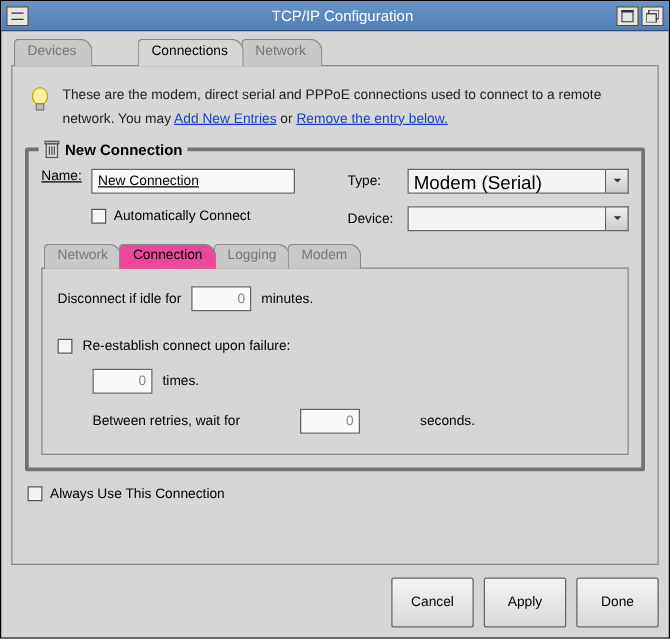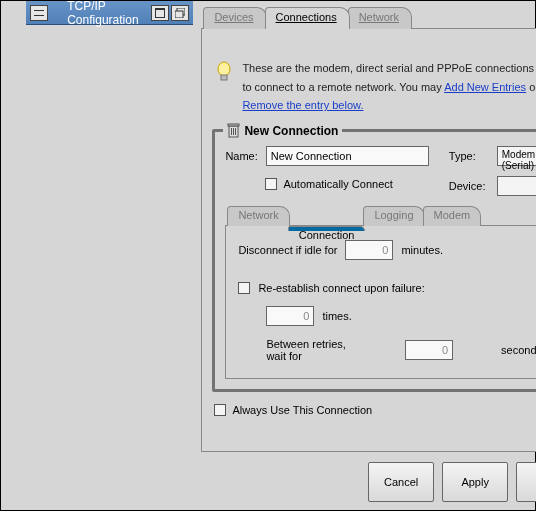--- a/index.html
+++ b/index.html
@@ -1,52 +1,52 @@
 <!DOCTYPE html>
 <html><head>
 <meta charset="utf-8">
 <style>
 * { box-sizing: border-box; margin: 0; padding: 0; }
 body { font-family: "Lucida Grande", Arial, sans-serif; font-size: 11px; color: #000; background: #fff; }
-.window { width: 536px; height: 511px; border: 1px solid #000; background: #d6d6d6; display: flex; flex-direction: row; padding-left: 25px; }
+.window { width: 536px; height: 511px; border: 1px solid #000; background: #d6d6d6; display: flex; flex-direction: column; }
 .titlebar { height: 24px; background: linear-gradient(#6894c7, #5080b8); display: flex; align-items: center; justify-content: space-between; padding: 0 4px; border-bottom: 1px solid #2c4d78; }
 .title-left { width: 50px; display: flex; gap: 2px; }
 .title-text { color: #fff; font-size: 12px; font-weight: normal; }
 .title-right { display: flex; gap: 2px; }
 .tb-btn { width: 18px; height: 16px; background: #e6e6e6; border: 1px solid #444; display: flex; align-items: center; justify-content: center; }
 .tb-btn svg { display: block; }
 .content { flex: 1; padding: 6px 8px 8px; display: flex; flex-direction: column; }
 .tabrow { display: flex; height: 22px; padding-left: 2px; position: relative; }
-.tab { border: 1px solid #888; border-bottom: none; border-radius: 4px 10px 0 0; padding: 3px 12px 2px 10px; background: #c8c8c8; color: #777; margin-right: -2px; font-size: 11px; cursor: pointer; position: relative; text-decoration: underline; }
-.tab.active { background: #d6d6d6; color: #000; z-index: 2; }
+.tab { border: 1px solid #888; border-bottom: none; border-radius: 4px 10px 0 0; padding: 3px 12px 2px 10px; background: #c8c8c8; color: #777; margin-right: -2px; font-size: 11px; cursor: pointer; position: relative; }
+.tab.active { background: #d6d6d6; color: #000; z-index: 2; margin-left: 38px; }
 .tabpanel { border: 1px solid #888; background: #d6d6d6; margin-top: -1px; flex: 1; display: flex; flex-direction: column; padding: 10px 10px 8px; }
-.infoRow { display: flex; align-items: flex-start; gap: 10px; padding: 4px 6px 10px 4px; margin-top: 16px; }
+.infoRow { display: flex; align-items: flex-start; gap: 10px; padding: 4px 6px 10px 4px; }
 .bulb { width: 16px; height: 22px; flex-shrink: 0; margin-top: 2px; }
 .info-text { font-size: 11px; color: #222; line-height: 1.7; }
 .info-text a { color: #1a3ec8; text-decoration: underline; cursor: pointer; }
 .groupbox { border: 3px solid #737373; border-radius: 2px; position: relative; padding: 14px 10px 10px; margin-top: 4px; }
 .groupbox-title { position: absolute; top: -9px; left: 8px; background: #d6d6d6; font-weight: bold; font-size: 12px; padding: 0 4px; display: flex; align-items: center; gap: 4px; }
 .trash { width: 13px; height: 15px; }
-.formrow { display: flex; align-items: center; gap: 8px; margin-bottom: 12px; }
+.formrow { display: flex; gap: 8px; margin-bottom: 12px; text-decoration: underline; }
 .formrow label { font-size: 11px; }
 .textfield { height: 20px; border: 1px solid #666; background: #f9f9f9; padding: 2px 4px; font-size: 11px; }
 .nameField { width: 163px; }
 .twoCol { display: flex; gap: 20px; }
 .colL { flex: 1; }
 .colR { flex: 1; }
 .checkbox-row { display: flex; align-items: center; gap: 6px; font-size: 11px; }
 .cb { width: 12px; height: 12px; border: 1px solid #555; background: #f5f5f5; }
 .dropdown { display: flex; align-items: center; height: 20px; }
-.dd-field { flex: 1; height: 20px; border: 1px solid #666; background: #f4f4f4; padding: 2px 4px; font-size: 10px; }
+.dd-field { flex: 1; height: 20px; border: 1px solid #666; background: #f4f4f4; padding: 2px 4px; font-size: 15px; }
 .dd-btn { width: 18px; height: 20px; border: 1px solid #666; border-left: none; background: linear-gradient(#eee,#ccc); display: flex; align-items: center; justify-content: center; }
 .typeGrid { display: grid; grid-template-columns: 48px 1fr; row-gap: 10px; align-items: center; }
 .typeGrid label { text-align: left; }
 .inner-tabrow { display: flex; height: 20px; margin-top: 10px; padding-left: 2px; }
 .inner-tab { border: 1px solid #888; border-bottom: none; border-radius: 4px 10px 0 0; padding: 2px 10px; background: #c8c8c8; color: #777; font-size: 11px; margin-right: -2px; cursor: pointer; }
-.inner-tab.active { background: #0369a1; color: #000; z-index: 2; position: relative; margin-top: 20px; }
+.inner-tab.active { background: #ec4899; color: #000; z-index: 2; position: relative; }
 .inner-panel { border: 1px solid #888; margin-top: -1px; padding: 14px 12px 16px; }
 .rowline { display: flex; align-items: center; gap: 8px; font-size: 11px; margin-bottom: 12px; }
 .numfield { width: 48px; height: 20px; border: 1px solid #666; background: #f9f9f9; text-align: right; padding: 2px 4px; font-size: 11px; color: #888; }
 .indent { margin-left: 28px; }
 .bottomCheck { display: flex; gap: 6px; font-size: 11px; margin-top: 12px; padding-left: 2px; }
 .buttonrow { display: flex; justify-content: flex-end; gap: 8px; padding: 10px 0 0; }
 .btn { min-width: 66px; height: 40px; border: 1px solid #666; border-radius: 2px; background: linear-gradient(#f4f4f4,#d9d9d9); font-size: 11px; padding: 0 12px; cursor: pointer; }
 </style>
 </head>
 <body>

